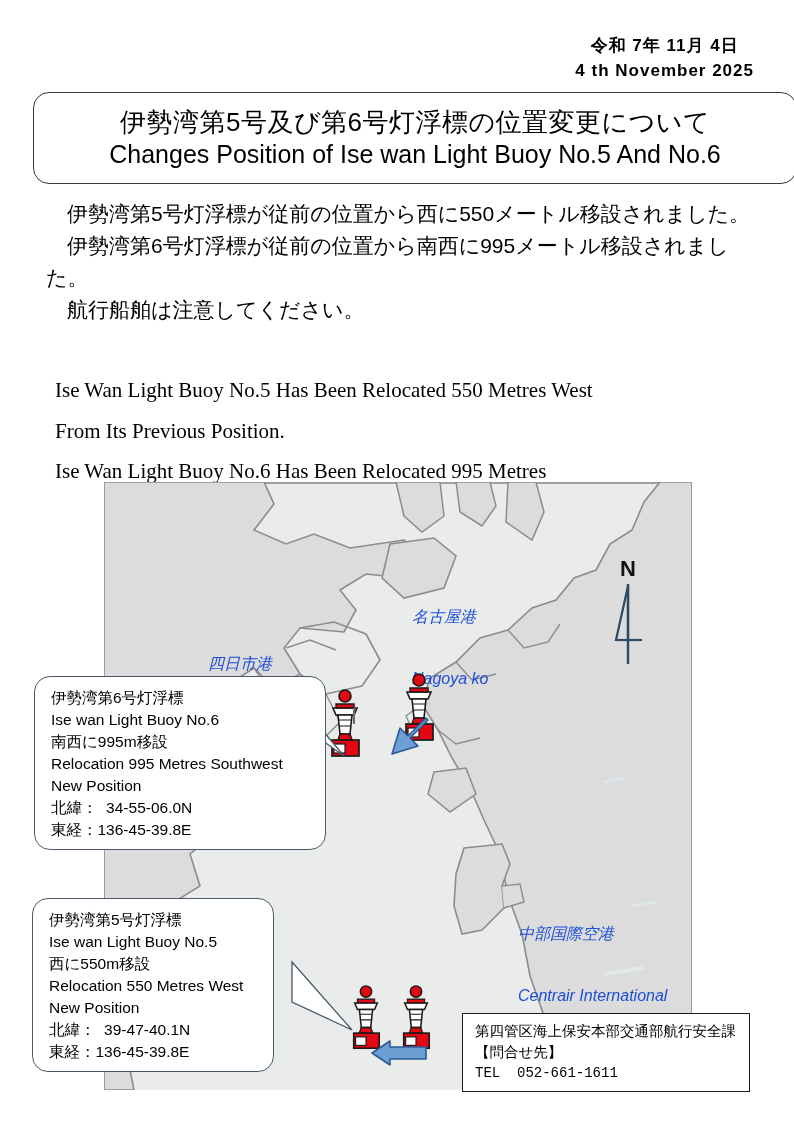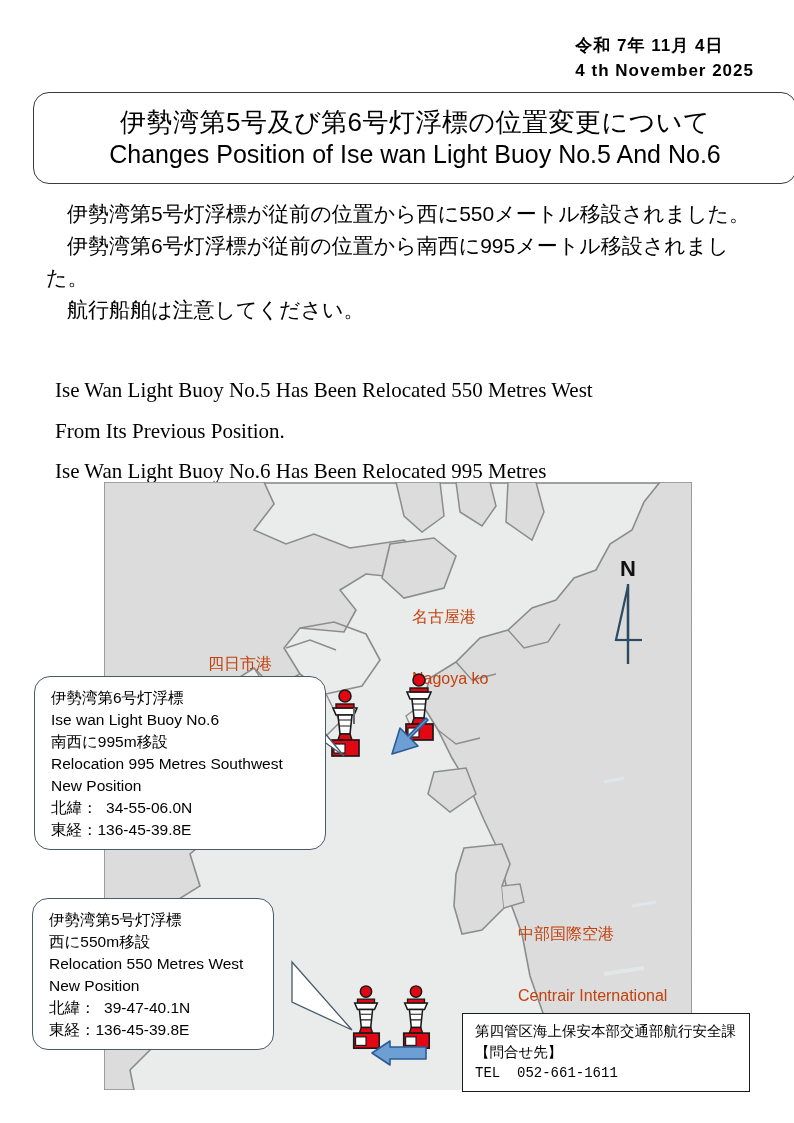--- a/index.html
+++ b/index.html
@@ -14,21 +14,21 @@
     font-family: "Liberation Sans", "DejaVu Sans", sans-serif;
     color: #000000;
     overflow: hidden;
   }
 
   
   .date-block {
     position: absolute;
     top: 34px;
     right: 40px;
-    text-align: left;
+    text-align: center;
     line-height: 1.45;
   }
   .date-line {
     font-size: 17px;
     letter-spacing: 1px;
     white-space: pre;
     font-weight: 600;
   }
 
   
@@ -127,23 +127,24 @@
     z-index: 7;
   }
   .contact-box div { white-space: pre; }
   .contact-tel { font-family: "Liberation Mono", "DejaVu Sans Mono", monospace; font-size: 14px; }
 
   
   .map-label {
     position: absolute;
     font-size: 16px;
     line-height: 1.3;
-    color: #c2410c;
+    color: #1d4ed8;
     white-space: pre;
     z-index: 4;
+    font-style: italic;
   }
   .lbl-yokkaichi { left: 208px; top: 612px; }
   .lbl-nagoya { left: 412px; top: 565px; }
   .lbl-centrair { left: 518px; top: 882px; }
 
   .north-mark {
     position: absolute;
     left: 610px;
     top: 558px;
     z-index: 4;
@@ -328,20 +329,21 @@
   <div>Ise wan Light Buoy No.6</div>
   <div>南西に995m移設</div>
   <div>Relocation 995 Metres Southwest</div>
   <div>New Position</div>
   <div>北緯：  34-55-06.0N</div>
   <div>東経：136-45-39.8E</div>
 </div>
 
 <div class="callout callout-5">
   <div>伊勢湾第5号灯浮標</div>
+  <div>Ise wan Light Buoy No.5</div>
   <div>西に550m移設</div>
   <div>Relocation 550 Metres West</div>
   <div>New Position</div>
   <div>北緯：  39-47-40.1N</div>
   <div>東経：136-45-39.8E</div>
 </div>
 
 <div class="contact-box">
   <div>第四管区海上保安本部交通部航行安全課</div>
   <div>【問合せ先】</div>

